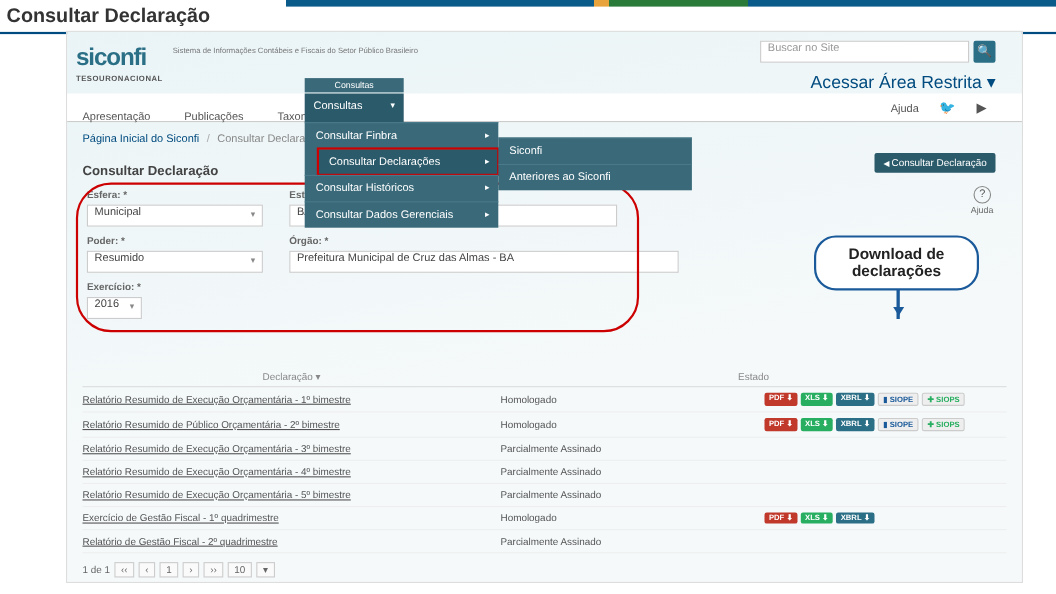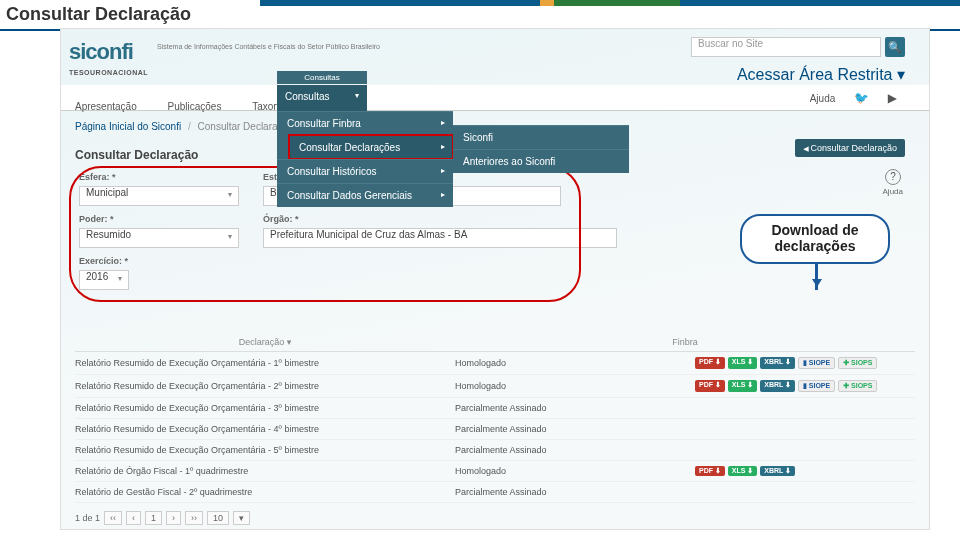--- a/index.html
+++ b/index.html
@@ -42,21 +42,21 @@
   .flabel { position:absolute; font-size:9px; color:#666; font-weight:bold;}
   .finput { position:absolute; height:20px; border:1px solid #ccc; background:#fff; font-size:10px; padding:0 6px; color:#444;}
   .finput.sel::after{content:"▾"; position:absolute; right:6px; top:3px; color:#888; font-size:8px;}
   .callout { position:absolute; top:186px; right:70px; width:150px; height:50px; border:2px solid #1a5a9a; border-radius:20px; background:#fff; z-index:20; text-align:center; padding-top:6px; font-size:14px; font-weight:bold; color:#222;margin-top:28px;}
   .callout-arrow { position:absolute; top:236px; right:142px; width:0; height:54px; border-left:3px solid #1a5a9a; z-index:19;}
   .callout-arrow::after{content:""; position:absolute; bottom:-2px; left:-6px; border:5px solid transparent; border-top:8px solid #1a5a9a;}
   .table { position:absolute; top:304px; left:14px; right:14px; font-size:9px; color:#555;}
   .thead { display:flex; border-bottom:1px solid #ddd; padding:4px 0; color:#888;}
   .thead .c1{flex:0 0 380px;text-align:center;} .thead .c2{flex:0 0 240px;} .thead .c3{flex:1; text-align:center;}
   .trow { display:flex; border-bottom:1px solid #eee; padding:5px 0; align-items:center;}
-  .trow .c1{flex:0 0 380px;} .trow .c2{flex:0 0 240px;} .trow .c3{flex:1; display:flex; gap:3px; justify-content:flex-start;}
+  .trow .c1{flex:0 0 380px;text-decoration:underline;} .trow .c2{flex:0 0 240px;} .trow .c3{flex:1; display:flex; gap:3px; justify-content:flex-start;}
   .badge { display:inline-block; font-size:7px; color:#fff; padding:1px 4px; border-radius:2px; font-weight:bold;}
   .b-pdf{background:#c0392b;} .b-xls{background:#27ae60;} .b-xbrl{background:#2b6f86;} .b-siope{background:#eee;color:#1a5a9a;border:1px solid #ccc;} .b-siops{background:#eee;color:#27ae60;border:1px solid #ccc;}
   .pager { position:absolute; bottom:4px; left:14px; font-size:9px; color:#666; display:flex; gap:4px; align-items:center;}
   .pager .pg{border:1px solid #ccc; padding:1px 5px; background:#fafafa;}
 </style>
 </head>
 <body>
 
 <div class="top-stripe"></div>
 <div class="slide-title">Consultar Declaração</div>
@@ -120,36 +120,36 @@
     <div class="finput sel" style="top:58px;left:4px;width:160px">Resumido</div>
     <div class="flabel" style="top:44px;left:188px">Órgão: *</div>
     <div class="finput" style="top:58px;left:188px;width:354px">Prefeitura Municipal de Cruz das Almas - BA</div>
     <div class="flabel" style="top:86px;left:4px">Exercício: *</div>
     <div class="finput sel" style="top:100px;left:4px;width:50px">2016</div>
   </div>
 
   <div class="table">
     <div class="thead">
       <div class="c1">Declaração ▾</div>
-      <div class="c3">Finbra</div>
+      <div class="c3">Estado</div>
     </div>
     <div id="tbody">
         <div class="trow">
           <div class="c1">Relatório Resumido de Execução Orçamentária - 1º bimestre</div>
           <div class="c2">Homologado</div>
           <div class="c3">
             <span class="badge b-pdf">PDF ⬇</span>
             <span class="badge b-xls">XLS ⬇</span>
             <span class="badge b-xbrl">XBRL ⬇</span>
             <span class="badge b-siope">▮ SIOPE</span>
             <span class="badge b-siops">✚ SIOPS</span>
           </div>
         </div>
         <div class="trow">
-          <div class="c1">Relatório Resumido de Execução Orçamentária - 2º bimestre</div>
+          <div class="c1">Relatório Resumido de Público Orçamentária - 2º bimestre</div>
           <div class="c2">Homologado</div>
           <div class="c3">
             <span class="badge b-pdf">PDF ⬇</span>
             <span class="badge b-xls">XLS ⬇</span>
             <span class="badge b-xbrl">XBRL ⬇</span>
             <span class="badge b-siope">▮ SIOPE</span>
             <span class="badge b-siops">✚ SIOPS</span>
           </div>
         </div>
         <div class="trow">
@@ -161,21 +161,21 @@
           <div class="c1">Relatório Resumido de Execução Orçamentária - 4º bimestre</div>
           <div class="c2">Parcialmente Assinado</div>
           <div class="c3"></div>
         </div>
         <div class="trow">
           <div class="c1">Relatório Resumido de Execução Orçamentária - 5º bimestre</div>
           <div class="c2">Parcialmente Assinado</div>
           <div class="c3"></div>
         </div>
         <div class="trow">
-          <div class="c1">Relatório de Órgão Fiscal - 1º quadrimestre</div>
+          <div class="c1">Exercício de Gestão Fiscal - 1º quadrimestre</div>
           <div class="c2">Homologado</div>
           <div class="c3">
             <span class="badge b-pdf">PDF ⬇</span>
             <span class="badge b-xls">XLS ⬇</span>
             <span class="badge b-xbrl">XBRL ⬇</span>
           </div>
         </div>
         <div class="trow">
           <div class="c1">Relatório de Gestão Fiscal - 2º quadrimestre</div>
           <div class="c2">Parcialmente Assinado</div>

